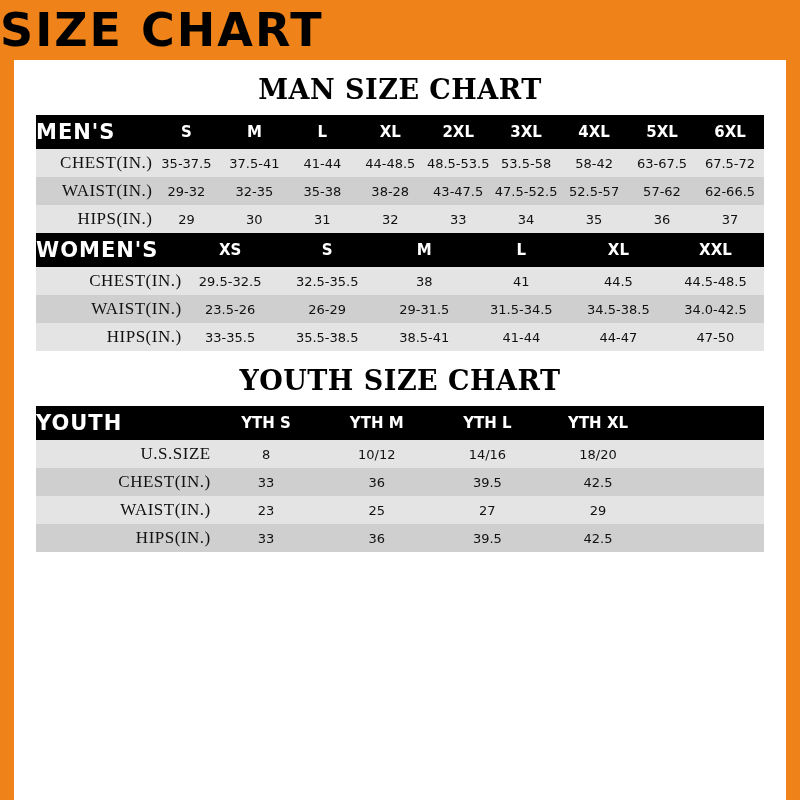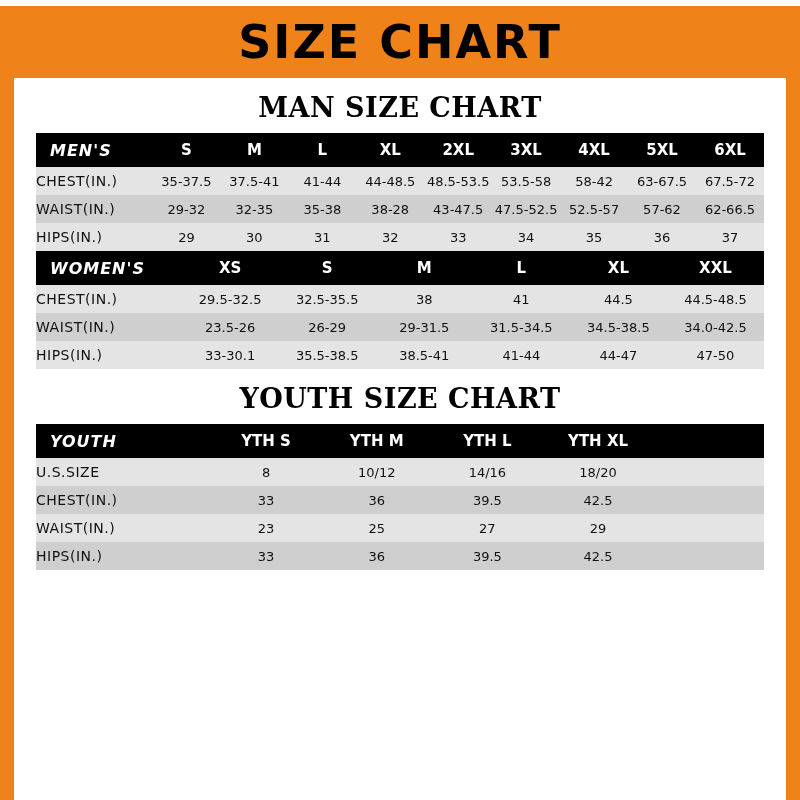--- a/index.html
+++ b/index.html
@@ -17,25 +17,24 @@
     width: 800px;
     height: 800px;
     position: relative;
     background: #ffffff;
     box-sizing: border-box;
     border-left: 14px solid #ef8218;
     border-right: 14px solid #ef8218;
   }
   .header-band {
     background: #ef8218;
-    height: 72px;
+    height: 60px;
     display: flex;
     align-items: center;
-    justify-content: center;
-    margin: 6px -14px;
+    margin: 0 -14px;
   }
   .header-title {
     font-family: "DejaVu Sans", sans-serif;
     font-weight: bold;
     font-size: 46px;
     letter-spacing: 2px;
     color: #000000;
     line-height: 1;
   }
   .section {
@@ -66,30 +65,29 @@
   }
   table.chart thead th {
     background: #000000;
     color: #ffffff;
     font-weight: bold;
     font-size: 15px;
     height: 34px;
   }
   table.chart thead th.rowlab {
     text-align: left;
-    padding-left: 14px;
     letter-spacing: 1px;
-    font-size: 16px;
-    font-style: italic;
+    font-size: 21px;
   }
   table.chart tbody td.rowlab {
-    text-align: left;
+    text-align: right;
     font-weight: normal;
     letter-spacing: 0.5px;
-    font-size: 14px;
+    font-size: 17px;
+    font-family: Liberation Serif, serif;
   }
   tr.band-light td { background: #e4e4e4; }
   tr.band-dark td  { background: #cfcfcf; }
 
   
   .men-table col.c0 { width: 16%; }
   
   .women-table col.c0 { width: 20%; }
   .women-table thead th { font-size: 16px; }
   .women-table th, .women-table td { height: 32px; font-size: 14px; }
@@ -209,21 +207,21 @@
           <td class="rowlab">WAIST(IN.)</td>
           <td>23.5-26</td>
           <td>26-29</td>
           <td>29-31.5</td>
           <td>31.5-34.5</td>
           <td>34.5-38.5</td>
           <td>34.0-42.5</td>
         </tr>
         <tr class="band-light">
           <td class="rowlab">HIPS(IN.)</td>
-          <td>33-30.1</td>
+          <td>33-35.5</td>
           <td>35.5-38.5</td>
           <td>38.5-41</td>
           <td>41-44</td>
           <td>44-47</td>
           <td>47-50</td>
         </tr>
       </tbody>
     </table>
   </div>
 

